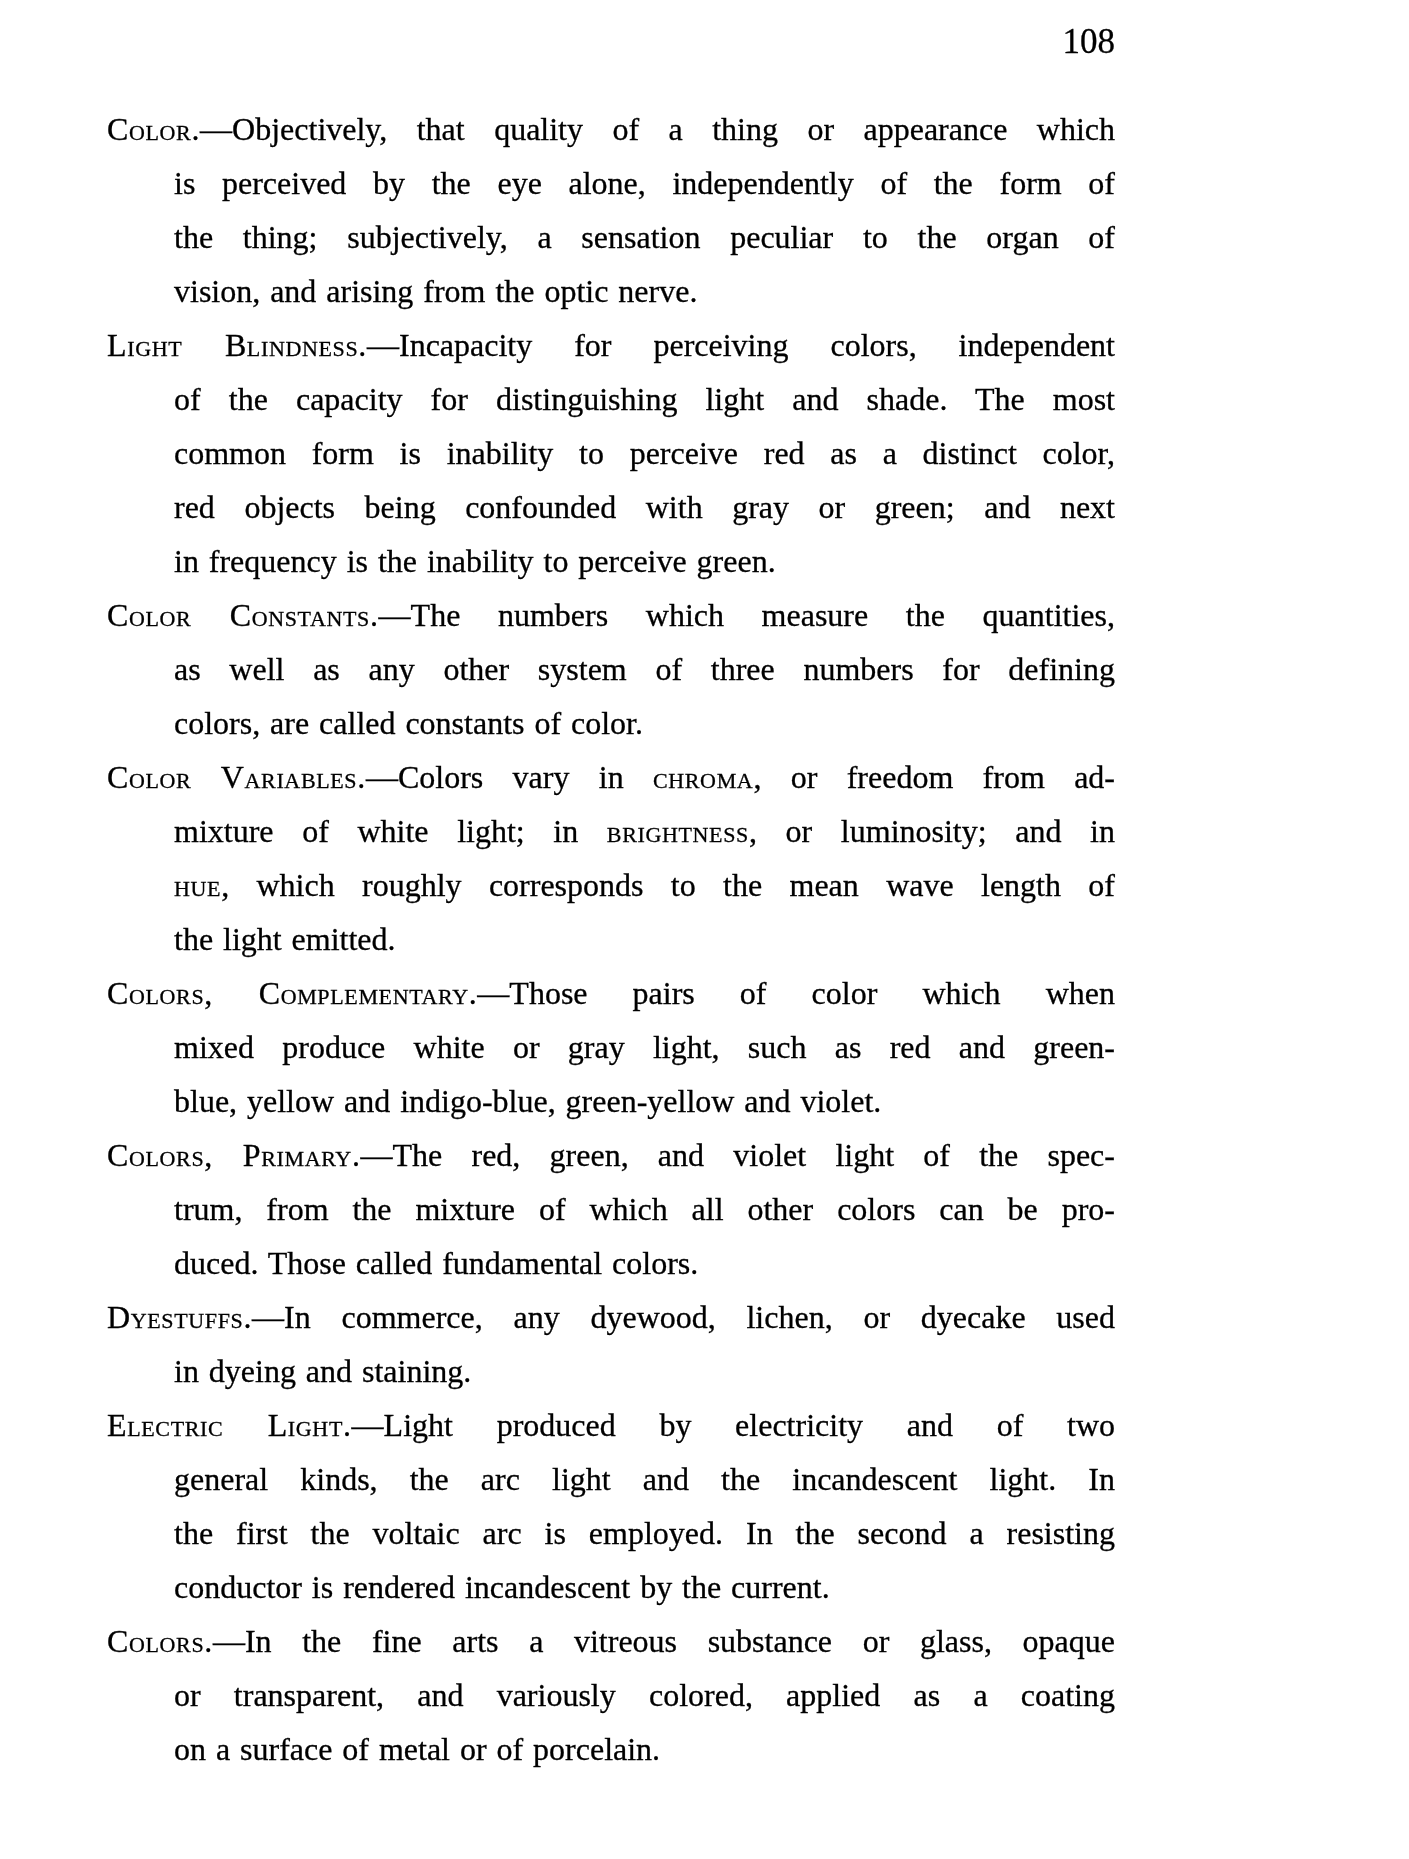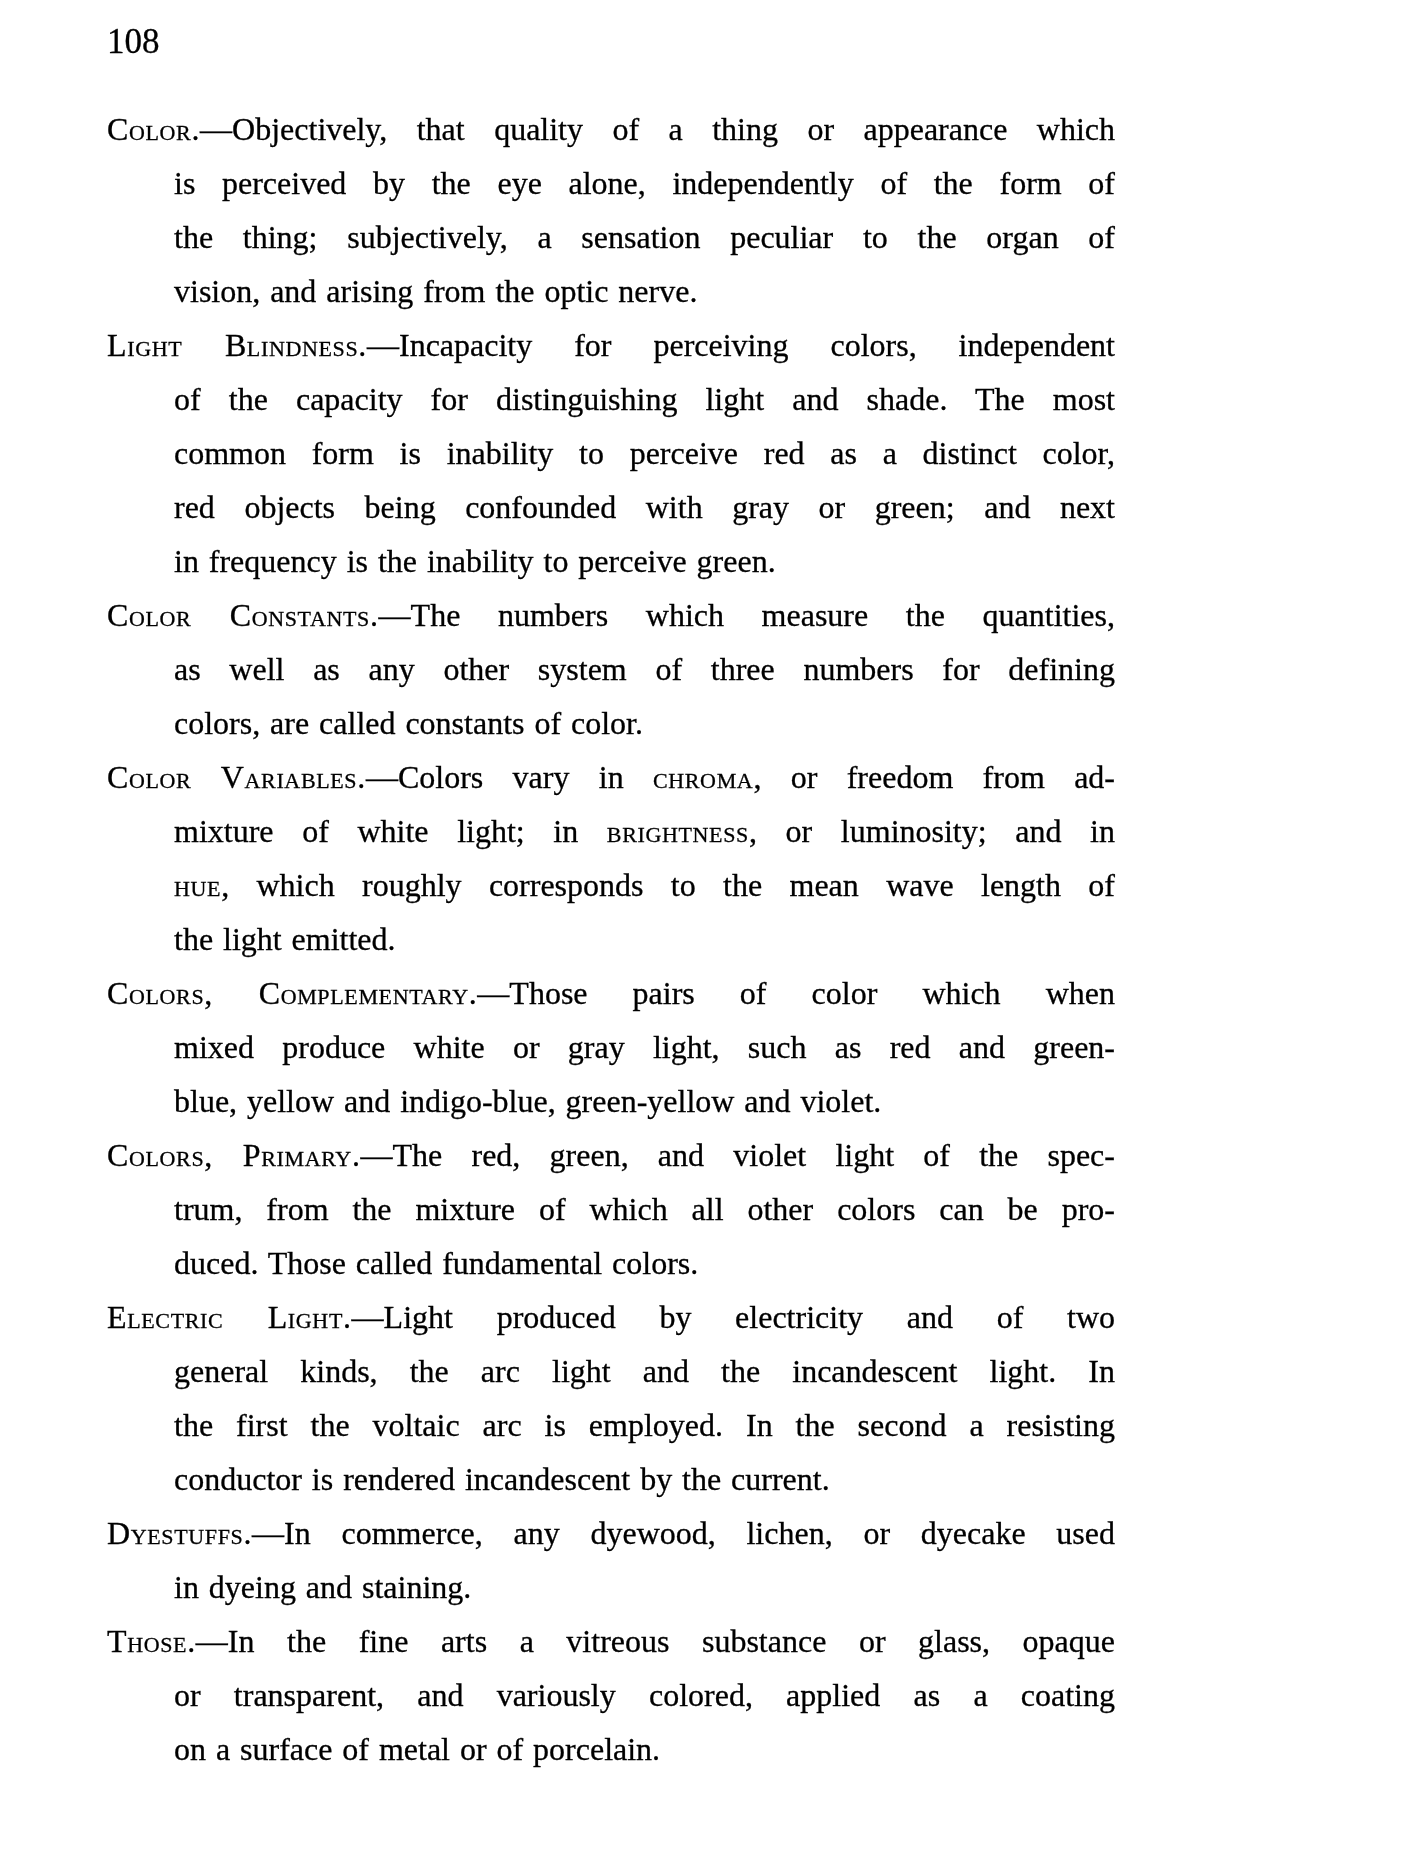--- a/index.html
+++ b/index.html
@@ -16,21 +16,21 @@
     -webkit-text-stroke: 0.3px #000;
   }
   .page {
     position: relative;
     width: 1409px;
     height: 1859px;
   }
   .page-number {
     margin: 22px 0 0 107px;
     width: 1008px;
-    text-align: left;
+    text-align: right;
     font-size: 35px;
     line-height: 40px;
   }
   .entries {
     margin: 40px 0 0 107px;
     width: 1008px;
     font-size: 32px;
     line-height: 54px;
     word-spacing: 0.06em;
   }
@@ -82,28 +82,28 @@
         <div class="line first"><span class="sc">Colors, Complementary.</span>—Those pairs of color which when</div>
         <div class="line cont">mixed produce white or gray light, such as red and green-</div>
         <div class="line cont last">blue, yellow and indigo-blue, green-yellow and violet.</div>
       </div>
       <div class="entry">
         <div class="line first"><span class="sc">Colors, Primary.</span>—The red, green, and violet light of the spec-</div>
         <div class="line cont">trum, from the mixture of which all other colors can be pro-</div>
         <div class="line cont last">duced. Those called fundamental colors.</div>
       </div>
       <div class="entry">
+        <div class="line first"><span class="sc">Dyestuffs.</span>—In commerce, any dyewood, lichen, or dyecake used</div>
+        <div class="line cont last">in dyeing and staining.</div>
+      </div>
+      <div class="entry">
         <div class="line first"><span class="sc">Electric Light.</span>—Light produced by electricity and of two</div>
         <div class="line cont">general kinds, the arc light and the incandescent light. In</div>
         <div class="line cont">the first the voltaic arc is employed. In the second a resisting</div>
         <div class="line cont last">conductor is rendered incandescent by the current.</div>
       </div>
       <div class="entry">
-        <div class="line first"><span class="sc">Dyestuffs.</span>—In commerce, any dyewood, lichen, or dyecake used</div>
-        <div class="line cont last">in dyeing and staining.</div>
-      </div>
-      <div class="entry">
-        <div class="line first"><span class="sc">Those.</span>—In the fine arts a vitreous substance or glass, opaque</div>
+        <div class="line first"><span class="sc">Colors.</span>—In the fine arts a vitreous substance or glass, opaque</div>
         <div class="line cont">or transparent, and variously colored, applied as a coating</div>
         <div class="line cont last">on a surface of metal or of porcelain.</div>
       </div>
     </div>
 </div>
 
 </body></html>

